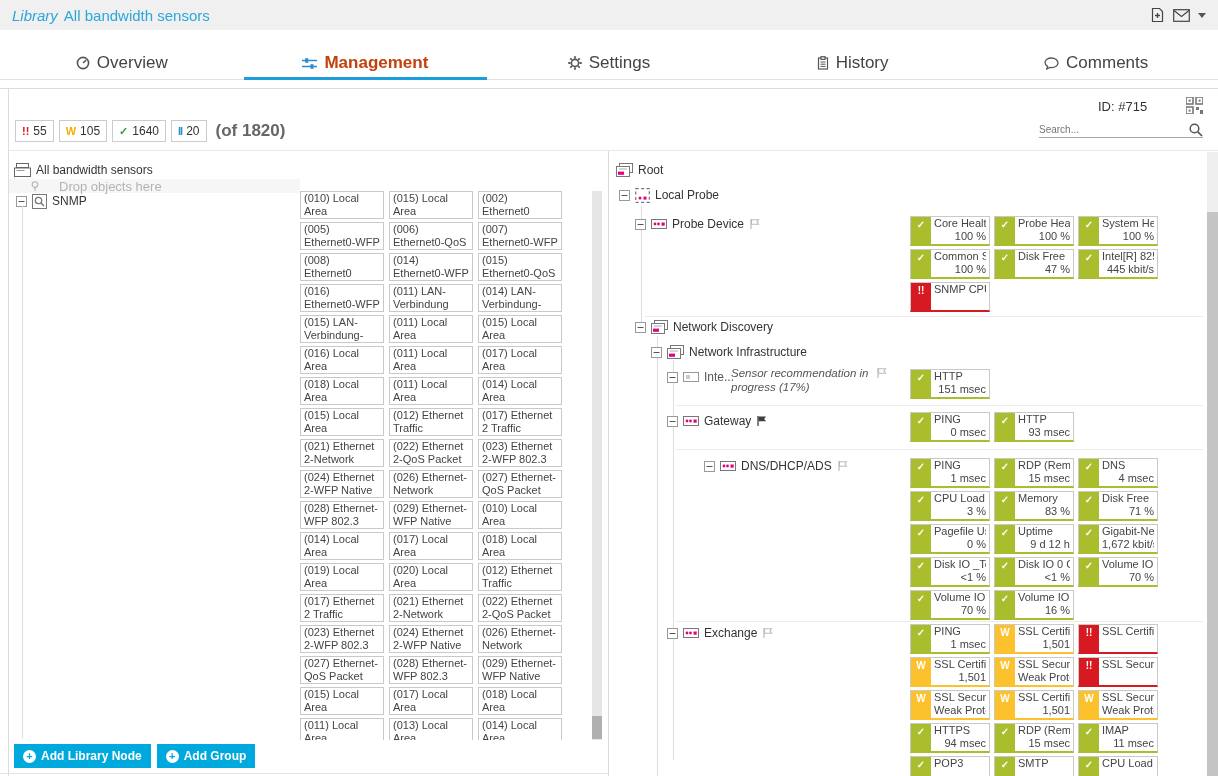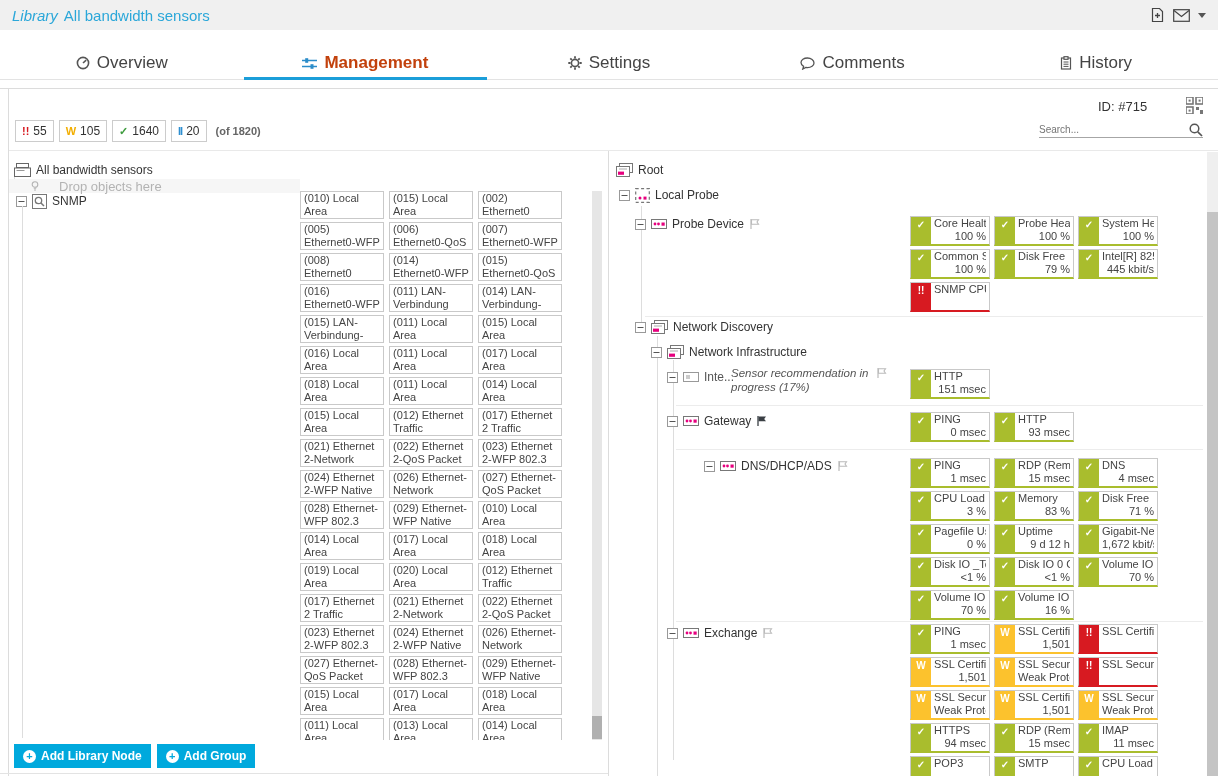--- a/index.html
+++ b/index.html
@@ -30,21 +30,21 @@
   .vdivider { position:absolute; left:608px; top:151px; height:625px; border-left:1px solid #dcdcdc; }
   .footer-sep { position:absolute; top:773px; left:0; width:608px; border-top:1px solid #e3e3e3; }
 
   
   .badges { position:absolute; top:120px; left:15px; display:flex; gap:5px; align-items:center; }
   .badge { border:1px solid #ccc; background:#fff; padding:3px 6px; font-size:12px; color:#333;
            display:flex; gap:4px; align-items:center; cursor:pointer; }
   .g { font-weight:bold; font-size:11px; }
   .g-err { color:#d71a21; } .g-warn { color:#f2ae00; } .g-ok { color:#3f9c3f; }
   .g-paused { color:#2e8fd0; letter-spacing:-1px; }
-  .of-total { font-size:11px; font-weight:bold; color:#666; margin-left:4px; }
+  .of-total { font-size:17px; font-weight:bold; color:#666; margin-left:4px; }
   .idrow { position:absolute; top:99px; left:1098px; font-size:13px; color:#333; }
   .qr { position:absolute; top:97px; left:1186px; }
   .searchwrap { position:absolute; top:122px; left:1039px; width:164px; border-bottom:1px solid #a6a6a6;
                 display:flex; align-items:center; }
   .search-input { border:none; outline:none; background:transparent; width:140px; font-size:10px;
                   color:#555; padding:2px 0; font-family:"Liberation Sans",sans-serif; }
 
   
   .trow { position:absolute; display:flex; align-items:center; gap:5px; font-size:12px; color:#333;
           white-space:nowrap; height:16px; }
@@ -143,35 +143,35 @@
             <circle cx="7" cy="7" r="3.6" fill="none" stroke="#555" stroke-width="1.6"></circle>
             <g stroke="#555" stroke-width="1.8">
               <path d="M7 0.3v2.2M7 11.5v2.2M0.3 7h2.2M11.5 7h2.2M2.3 2.3l1.5 1.5M10.2 10.2l1.5 1.5M11.7 2.3l-1.5 1.5M3.8 10.2l-1.5 1.5"></path>
             </g>
           </svg>
       </span>
       <span>Settings</span>
     </div>
     <div class="tab">
       <span>
-        <svg width="15" height="13" viewBox="0 0 15 13">
-            <path d="M7.5 1C3.9 1 1 3 1 5.6c0 1.5 1 2.9 2.6 3.8L2.8 12l3-1.6c.55.1 1.1.16 1.7.16 3.6 0 6.5-2 6.5-4.6S11.1 1 7.5 1z" fill="none" stroke="#555" stroke-width="1.3"></path>
-          </svg>
-      </span>
-      <span>Comments</span>
-    </div>
-    <div class="tab">
-      <span>
         <svg width="12" height="14" viewBox="0 0 12 14">
             <rect x="1.5" y="2" width="9" height="11" fill="none" stroke="#555" stroke-width="1.2"></rect>
             <rect x="4" y="0.7" width="4" height="2.6" fill="#fff" stroke="#555" stroke-width="1.2"></rect>
             <path d="M3.5 6h5M3.5 8.2h5M3.5 10.4h5" stroke="#555" stroke-width="1"></path>
           </svg>
       </span>
       <span>History</span>
+    </div>
+    <div class="tab">
+      <span>
+        <svg width="15" height="13" viewBox="0 0 15 13">
+            <path d="M7.5 1C3.9 1 1 3 1 5.6c0 1.5 1 2.9 2.6 3.8L2.8 12l3-1.6c.55.1 1.1.16 1.7.16 3.6 0 6.5-2 6.5-4.6S11.1 1 7.5 1z" fill="none" stroke="#555" stroke-width="1.3"></path>
+          </svg>
+      </span>
+      <span>Comments</span>
     </div>
   </div>
 
   <div class="card-top"></div>
   <div class="card-left"></div>
   <div class="toolbar-sep"></div>
   <div class="vdivider"></div>
   <div class="footer-sep"></div>
 
   <div class="badges">
@@ -407,21 +407,21 @@
         <span class="stripe">✓</span>
         <span class="sbody">
           <span class="sname">Common S...</span>
           <span class="sval">100 %</span>
         </span>
       </div>
       <div class="sbox ok">
         <span class="stripe">✓</span>
         <span class="sbody">
           <span class="sname">Disk Free</span>
-          <span class="sval">79 %</span>
+          <span class="sval">47 %</span>
         </span>
       </div>
       <div class="sbox ok">
         <span class="stripe">✓</span>
         <span class="sbody">
           <span class="sname">Intel[R] 825...</span>
           <span class="sval">445 kbit/s</span>
         </span>
       </div>
       <div class="sbox err">

